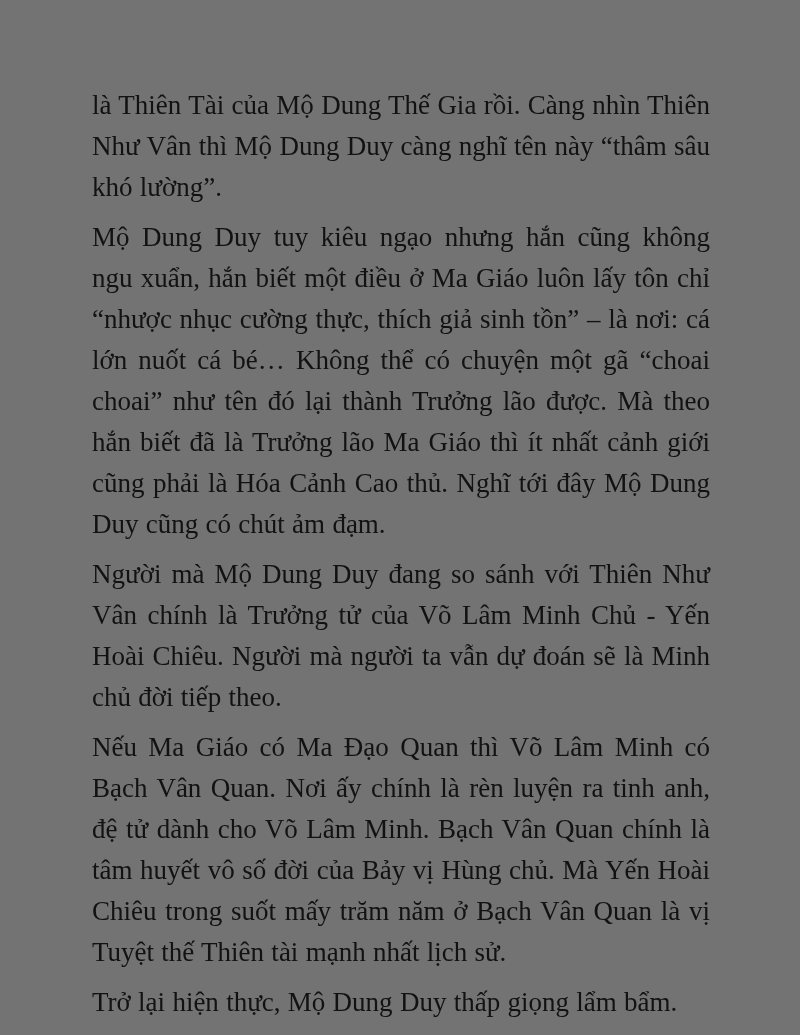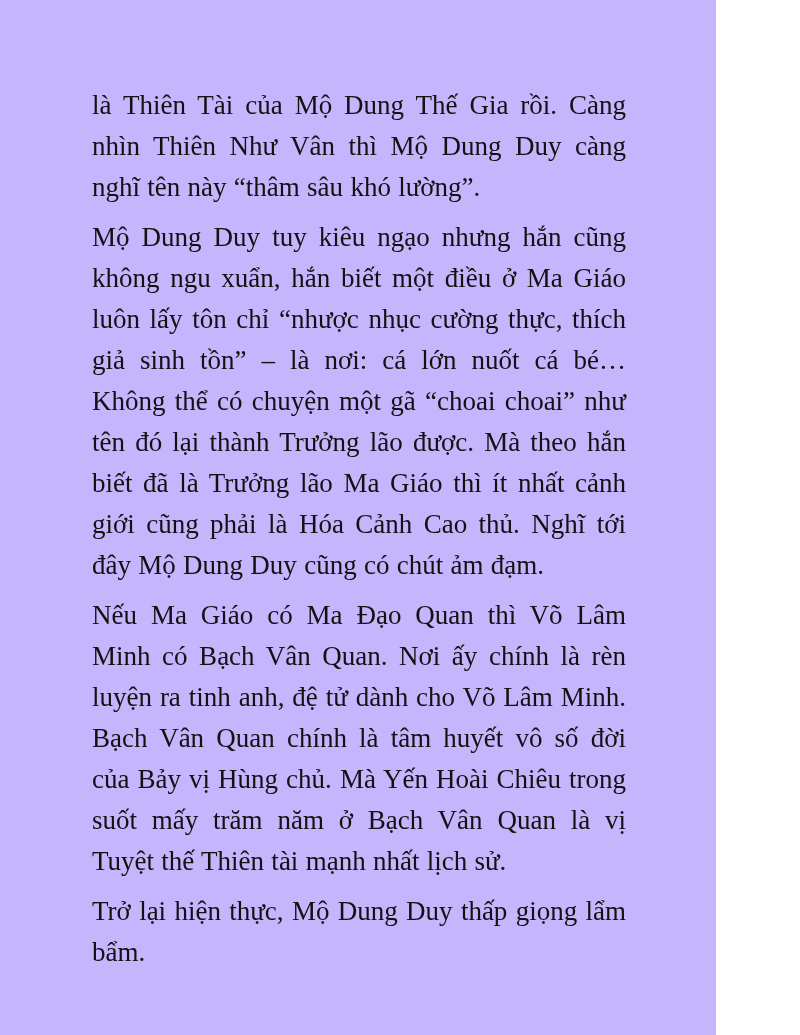--- a/index.html
+++ b/index.html
@@ -3,38 +3,39 @@
 <meta charset="utf-8">
 <style>
   html, body {
     margin: 0;
     padding: 0;
     background: #ffffff;
   }
   .page {
     position: relative;
     box-sizing: border-box;
-    width: 716px;
+    width: 800px;
     height: 1035px;
-    background: #c4b5fd;
+    background: #737373;
     padding: 85px 90px 0 92px;
     overflow: hidden;
     font-family: "Liberation Serif", "DejaVu Serif", serif;
     font-size: 27px;
     line-height: 41px;
     color: #121212;
   }
   .page p {
     margin: 0 0 9px 0;
     text-align: justify;
     text-justify: inter-word;
     word-spacing: 0.02em;
   }
 </style>
 </head>
 <body>
 
 <div class="page">
   <p>là Thiên Tài của Mộ Dung Thế Gia rồi. Càng nhìn Thiên Như Vân thì Mộ Dung Duy càng nghĩ tên này “thâm sâu khó lường”.</p>
   <p>Mộ Dung Duy tuy kiêu ngạo nhưng hắn cũng không ngu xuẩn, hắn biết một điều ở Ma Giáo luôn lấy tôn chỉ “nhược nhục cường thực, thích giả sinh tồn” – là nơi: cá lớn nuốt cá bé… Không thể có chuyện một gã “choai choai” như tên đó lại thành Trưởng lão được. Mà theo hắn biết đã là Trưởng lão Ma Giáo thì ít nhất cảnh giới cũng phải là Hóa Cảnh Cao thủ. Nghĩ tới đây Mộ Dung Duy cũng có chút ảm đạm.</p>
+  <p>Người mà Mộ Dung Duy đang so sánh với Thiên Như Vân chính là Trưởng tử của Võ Lâm Minh Chủ - Yến Hoài Chiêu. Người mà người ta vẫn dự đoán sẽ là Minh chủ đời tiếp theo.</p>
   <p>Nếu Ma Giáo có Ma Đạo Quan thì Võ Lâm Minh có Bạch Vân Quan. Nơi ấy chính là rèn luyện ra tinh anh, đệ tử dành cho Võ Lâm Minh. Bạch Vân Quan chính là tâm huyết vô số đời của Bảy vị Hùng chủ. Mà Yến Hoài Chiêu trong suốt mấy trăm năm ở Bạch Vân Quan là vị Tuyệt thế Thiên tài mạnh nhất lịch sử.</p>
   <p>Trở lại hiện thực, Mộ Dung Duy thấp giọng lẩm bẩm.</p>
 </div>
 
 </body></html>

